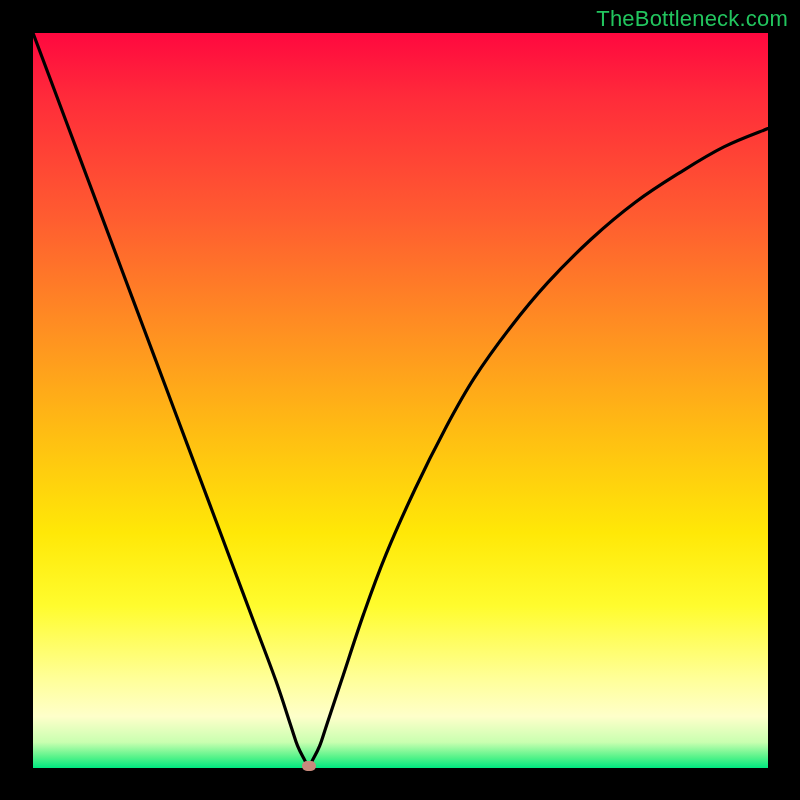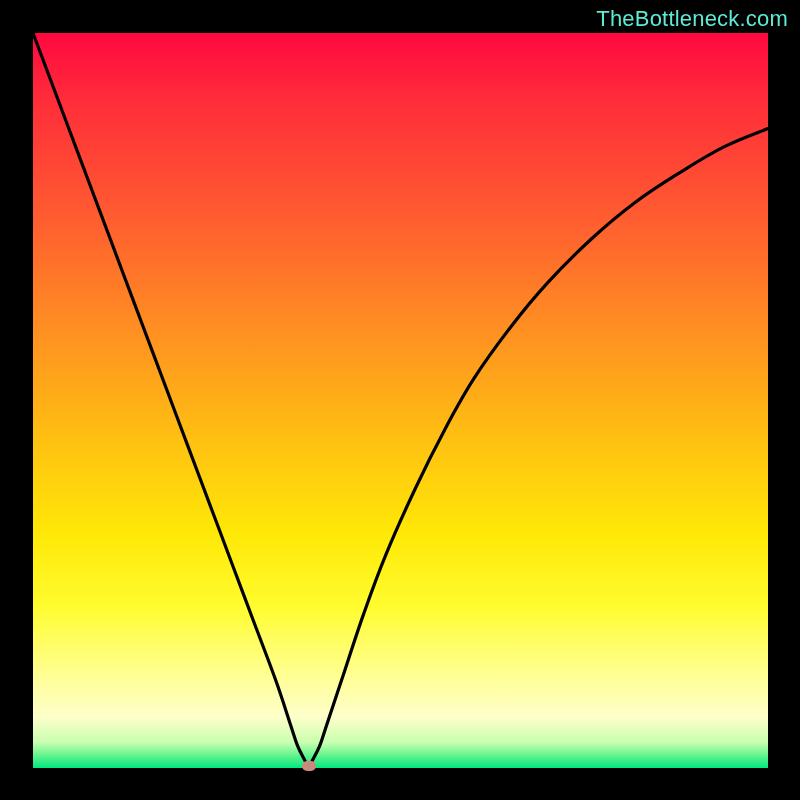--- a/index.html
+++ b/index.html
@@ -36,21 +36,21 @@
       #feffca 93%,
       #c9ffb0 96.5%,
       #57f38a 98.5%,
       #00e880 100%
     );
   }
   .watermark {
     position: absolute;
     top: 6px;
     right: 12px;
-    color: #5eead4;
+    color: #22c55e;
     font-size: 22px;
     font-weight: 500;
     letter-spacing: 0.2px;
     user-select: none;
   }
   svg.curve {
     position: absolute;
     left: 0;
     top: 0;
     width: 735px;

